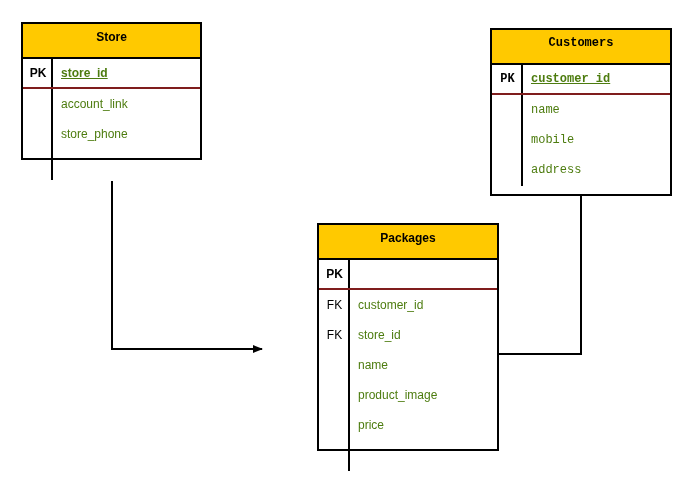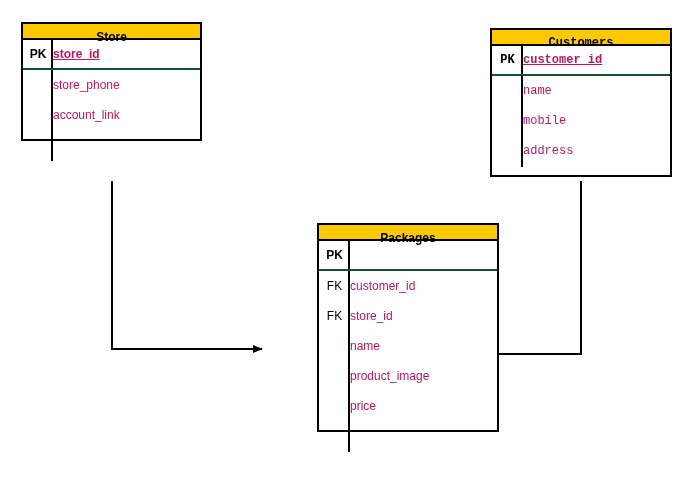--- a/index.html
+++ b/index.html
@@ -27,21 +27,21 @@
     pointer-events: none;
   }
   .entity {
     position: absolute;
     box-sizing: border-box;
     border: 2px solid #000000;
     background: #ffffff;
   }
   .entity-header {
     box-sizing: border-box;
-    height: 16px;
+    height: 35px;
     line-height: 27px;
     text-align: center;
     font-size: 12px;
     font-weight: bold;
     color: #000000;
     background: #FFC900;
     border-bottom: 2px solid #000000;
   }
   .entity-body {
     position: relative;
@@ -53,37 +53,38 @@
     background: #000000;
   }
   .attr-row {
     position: relative;
     box-sizing: border-box;
     height: 30px;
     display: flex;
     align-items: center;
   }
   .attr-row.is-key {
-    border-bottom: 2px solid #14532d;
+    border-bottom: 2px solid #7f1d1d;
   }
   .key-cell {
     box-sizing: border-box;
     flex: 0 0 auto;
     font-size: 12px;
     color: #000000;
     text-align: center;
   }
   .key-cell.pk {
     font-weight: bold;
   }
   .name-cell {
     box-sizing: border-box;
     flex: 1 1 auto;
     font-size: 12px;
-    color: #be185d;
+    color: #4d7c0f;
+    padding-left: 8px;
     white-space: nowrap;
   }
   .name-cell.underline {
     text-decoration: underline;
     font-weight: bold;
   }
   .entity-footer {
     height: 9px;
   }
 </style>
@@ -113,26 +114,26 @@
       <div class="col-divider" style="left:28px; height:121px;"></div>
 
       <div class="attr-row is-key">
         <div class="key-cell pk" style="width:30px;">PK</div>
         <div class="name-cell underline">store_id</div>
       </div>
 
 
       <div class="attr-row">
         <div class="key-cell" style="width:30px;"></div>
+        <div class="name-cell">account_link</div>
+      </div>
+
+      <div class="attr-row">
+        <div class="key-cell" style="width:30px;"></div>
         <div class="name-cell">store_phone</div>
-      </div>
-
-      <div class="attr-row">
-        <div class="key-cell" style="width:30px;"></div>
-        <div class="name-cell">account_link</div>
       </div>
 
       <div class="entity-footer"></div>
     </div>
   </div>
 
   <div class="entity" style="left:490px; top:28px; width:182px;font-family:Liberation Mono, monospace;">
     <div class="entity-header">Customers</div>
     <div class="entity-body">
       <div class="col-divider" style="left:29px; height:121px;"></div>

